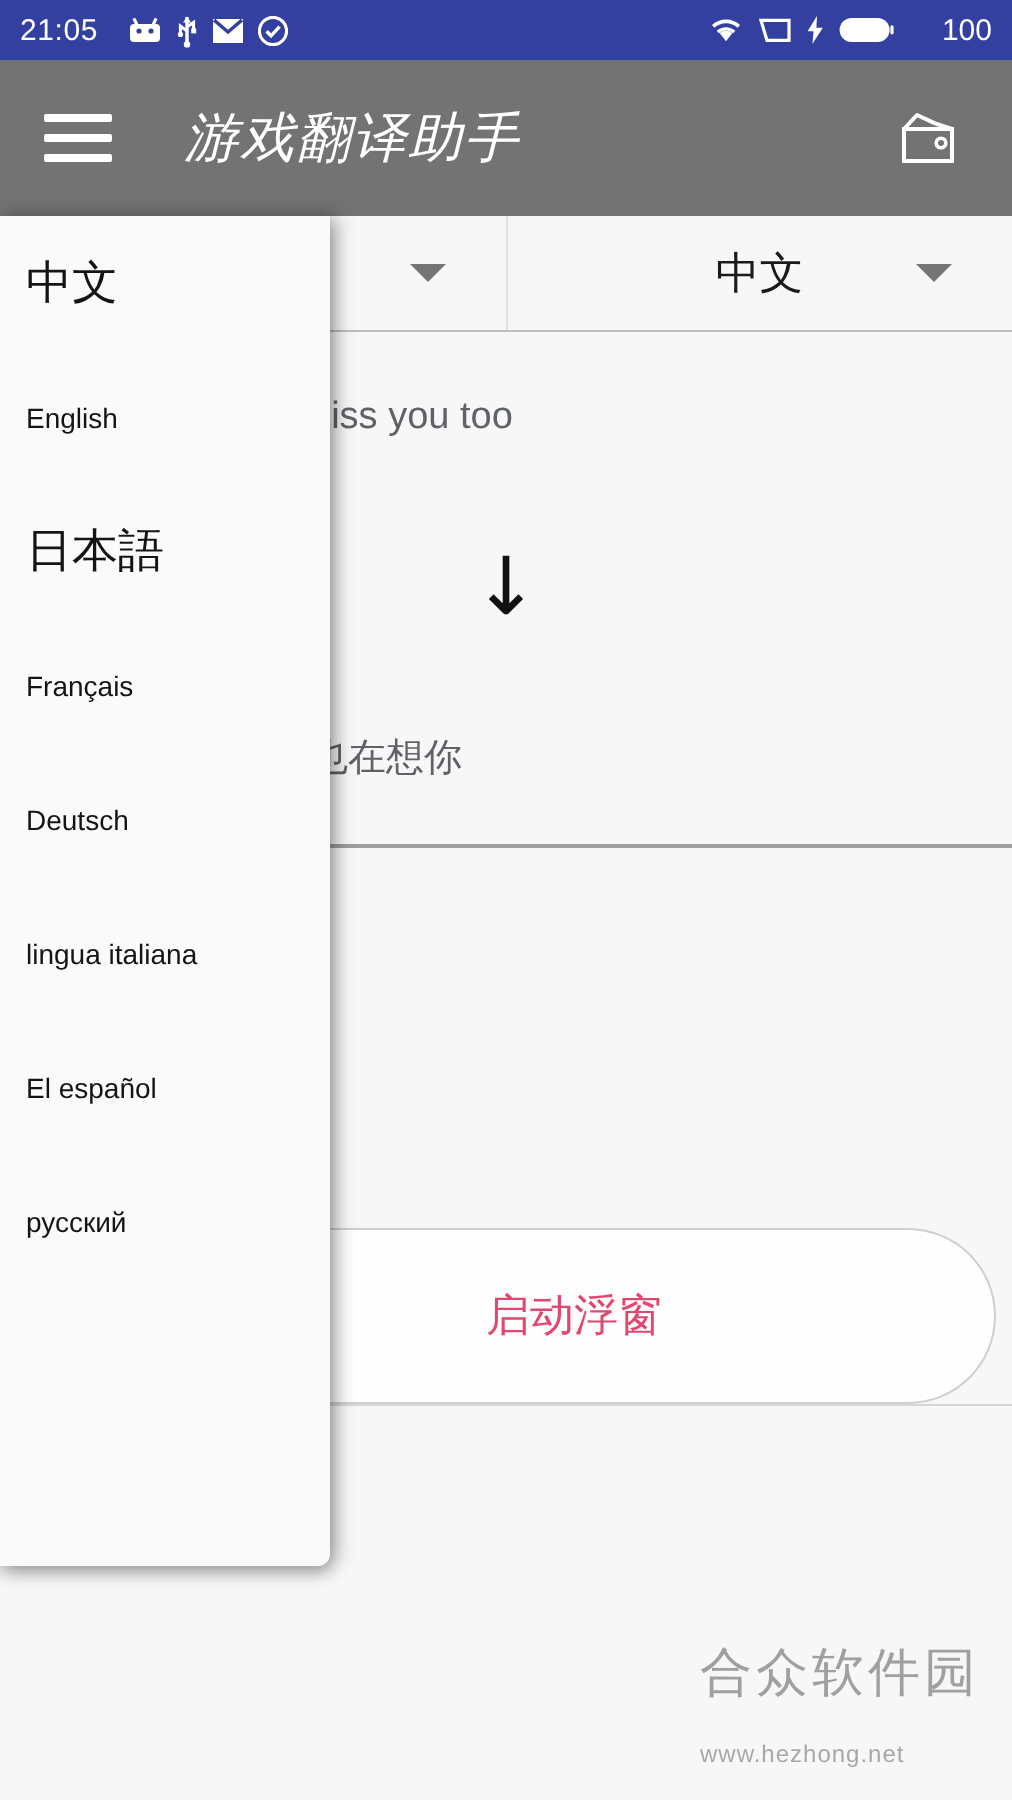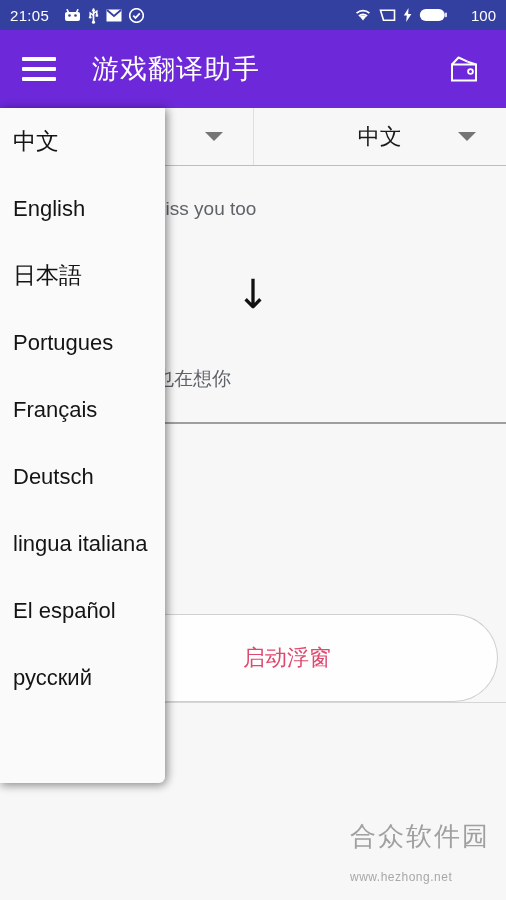--- a/index.html
+++ b/index.html
@@ -19,22 +19,22 @@
   .sb-time { font-size:15px; letter-spacing:.3px; margin-right:8px; }
   .sb-left, .sb-right { display:flex; align-items:center; }
   .sb-left { flex:0 0 auto; gap:7px; }
   .sb-right { margin-left:auto; gap:7px; }
   .sb-icon { display:inline-flex; align-items:center; justify-content:center; }
   .sb-batt-text { font-size:15px; margin-left:17px; }
 
   
   .appbar {
     position:absolute; left:0; top:30px; width:506px; height:78px;
-    background:#6d28d9; color:#fff;
-    display:flex; align-items:center; padding:12px 22px;
+    background:#737373; color:#fff;
+    display:flex; align-items:center; padding:12px 22px;font-style:italic;
   }
   .hamburger { width:34px; height:24px; display:flex; flex-direction:column;
     justify-content:space-between; cursor:pointer; }
   .hamburger span { display:block; height:4px; background:#fff; border-radius:1px; }
   .appbar-title { font-size:27px; margin-left:36px; letter-spacing:1px; }
   .appbar-action { margin-left:auto; width:40px; height:40px;
     display:flex; align-items:center; justify-content:center; cursor:pointer; }
 
   
   .content { position:absolute; left:0; top:108px; width:506px; height:792px; background:#f7f7f7; }
@@ -73,21 +73,21 @@
   .scrim { position:absolute; left:0; top:108px; width:506px; height:792px;
     background:rgba(0,0,0,0); pointer-events:none; }
   .drawer {
     position:absolute; left:0; top:108px; width:165px; height:675px;
     background:#fafafa; border-bottom-right-radius:6px;
     box-shadow:3px 0 10px rgba(0,0,0,.30), 0 4px 8px rgba(0,0,0,.22);
     overflow:hidden;
   }
   .drawer-item {
     height:67px; display:flex; align-items:center; padding-left:13px;
-    font-size:22px; color:#141414; cursor:pointer; white-space:nowrap;
+    font-size:14px; color:#141414; cursor:pointer; white-space:nowrap;
   }
   .drawer-item.cjk { font-size:23px; }
 
   
   .watermark { position:absolute; right:16px; bottom:16px; text-align:left;
     color:#9e9e9e; user-select:none; }
   .wm-main { font-size:26px; letter-spacing:2px; color:#a0a0a0; }
   .wm-sub { font-size:12px; letter-spacing:.5px; color:#a8a8a8; margin-top:16px; }
 </style>
 </head>
@@ -218,23 +218,20 @@
     <div class="drawer-item cjk">
         <span>中文</span>
       </div>
     <div class="drawer-item">
         <span>English</span>
       </div>
     <div class="drawer-item cjk">
         <span>日本語</span>
       </div>
     <div class="drawer-item">
-        <span>Portugues</span>
-      </div>
-    <div class="drawer-item">
         <span>Français</span>
       </div>
     <div class="drawer-item">
         <span>Deutsch</span>
       </div>
     <div class="drawer-item">
         <span>lingua italiana</span>
       </div>
     <div class="drawer-item">
         <span>El español</span>

